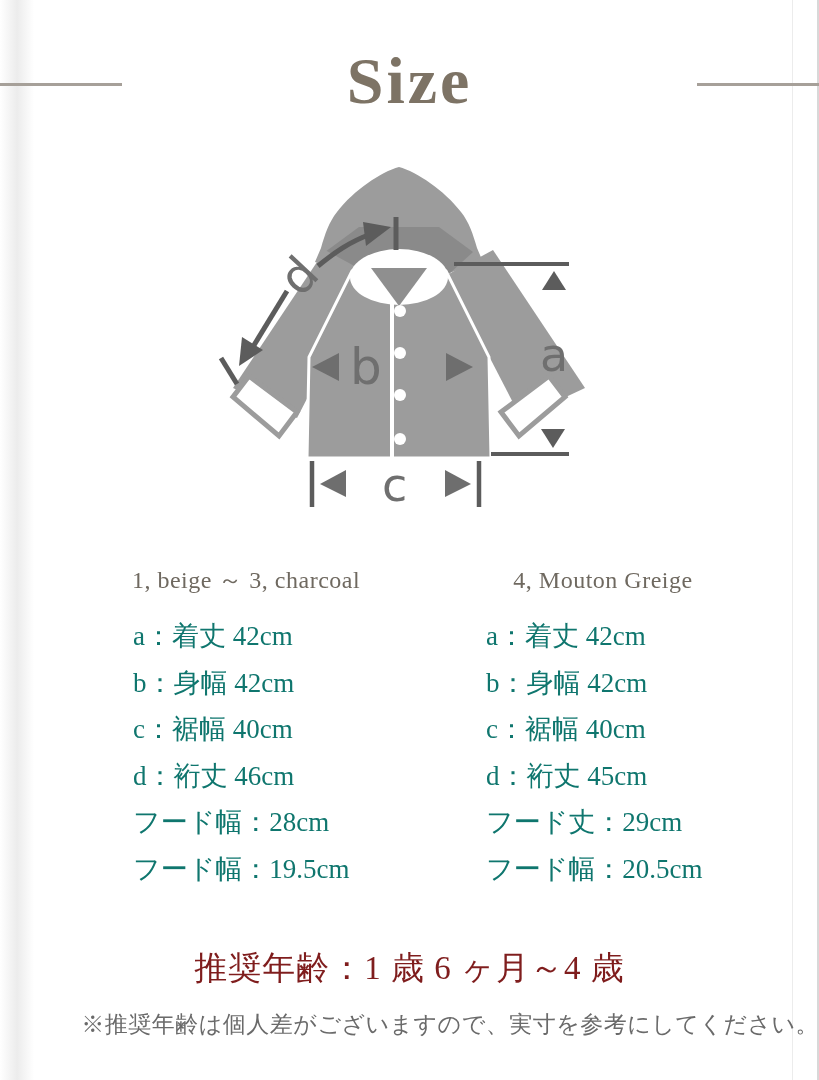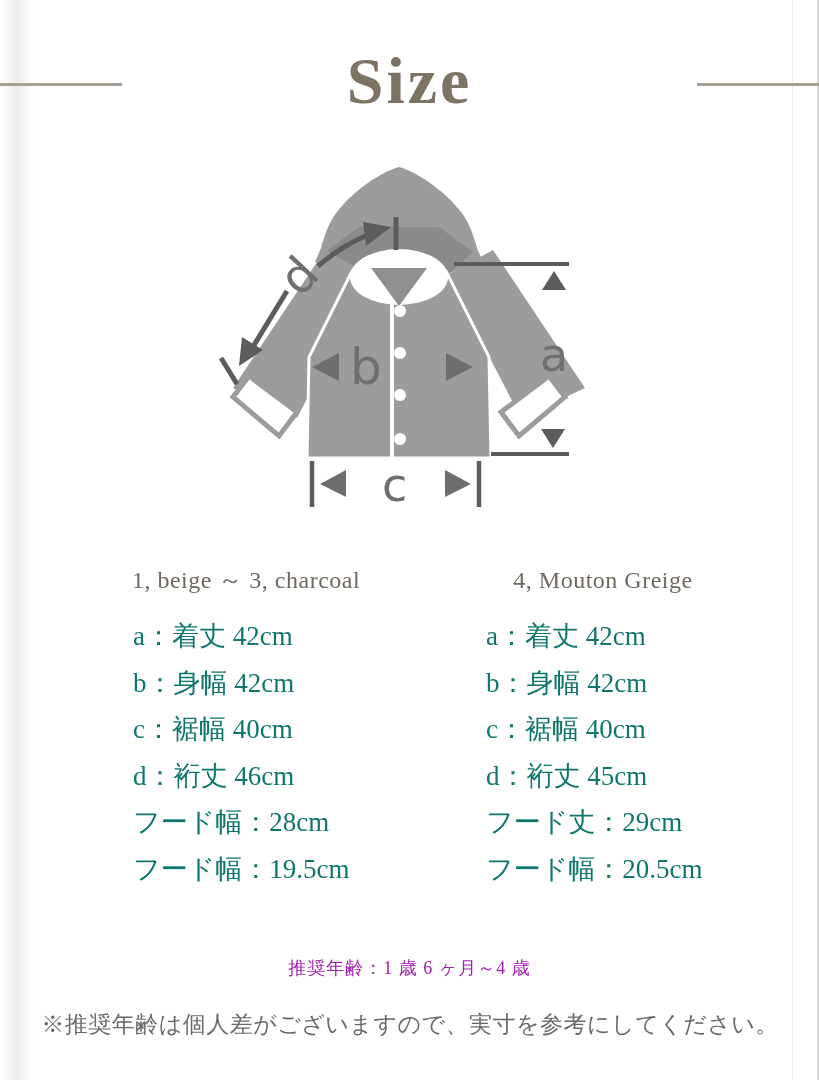--- a/index.html
+++ b/index.html
@@ -52,26 +52,26 @@
     letter-spacing: 0.5px; line-height: 40px; white-space: nowrap;
   }
   .col-rows { margin-top: 13px; font-size: 27px; color: #0f766e; line-height: 46.5px; }
   .size-col.left  .col-rows { padding-left: 73px; }
   .size-col.right .col-rows { padding-left: 36px; }
   .size-row { white-space: nowrap; }
 
   
   .age-line {
     position: absolute; top: 948px; left: 0; right: 0;
-    text-align: center; font-size: 18px; color: #a21caf;
+    text-align: center; font-size: 33px; color: #7f1d1d;
     letter-spacing: 1px; line-height: 40px;
   }
   .footnote {
     position: absolute; top: 1009px; left: 1px; right: 0;
-    text-align: center; font-size: 23px; color: #6a6a6a;
+    text-align: right; font-size: 23px; color: #6a6a6a;
     letter-spacing: 0.5px; line-height: 32px;
   }
 
   .diagram-letter {
     font-family: "DejaVu Sans", "Liberation Sans", sans-serif;
     fill: #6f6f6f;
   }
 </style>
 </head>
 <body>

